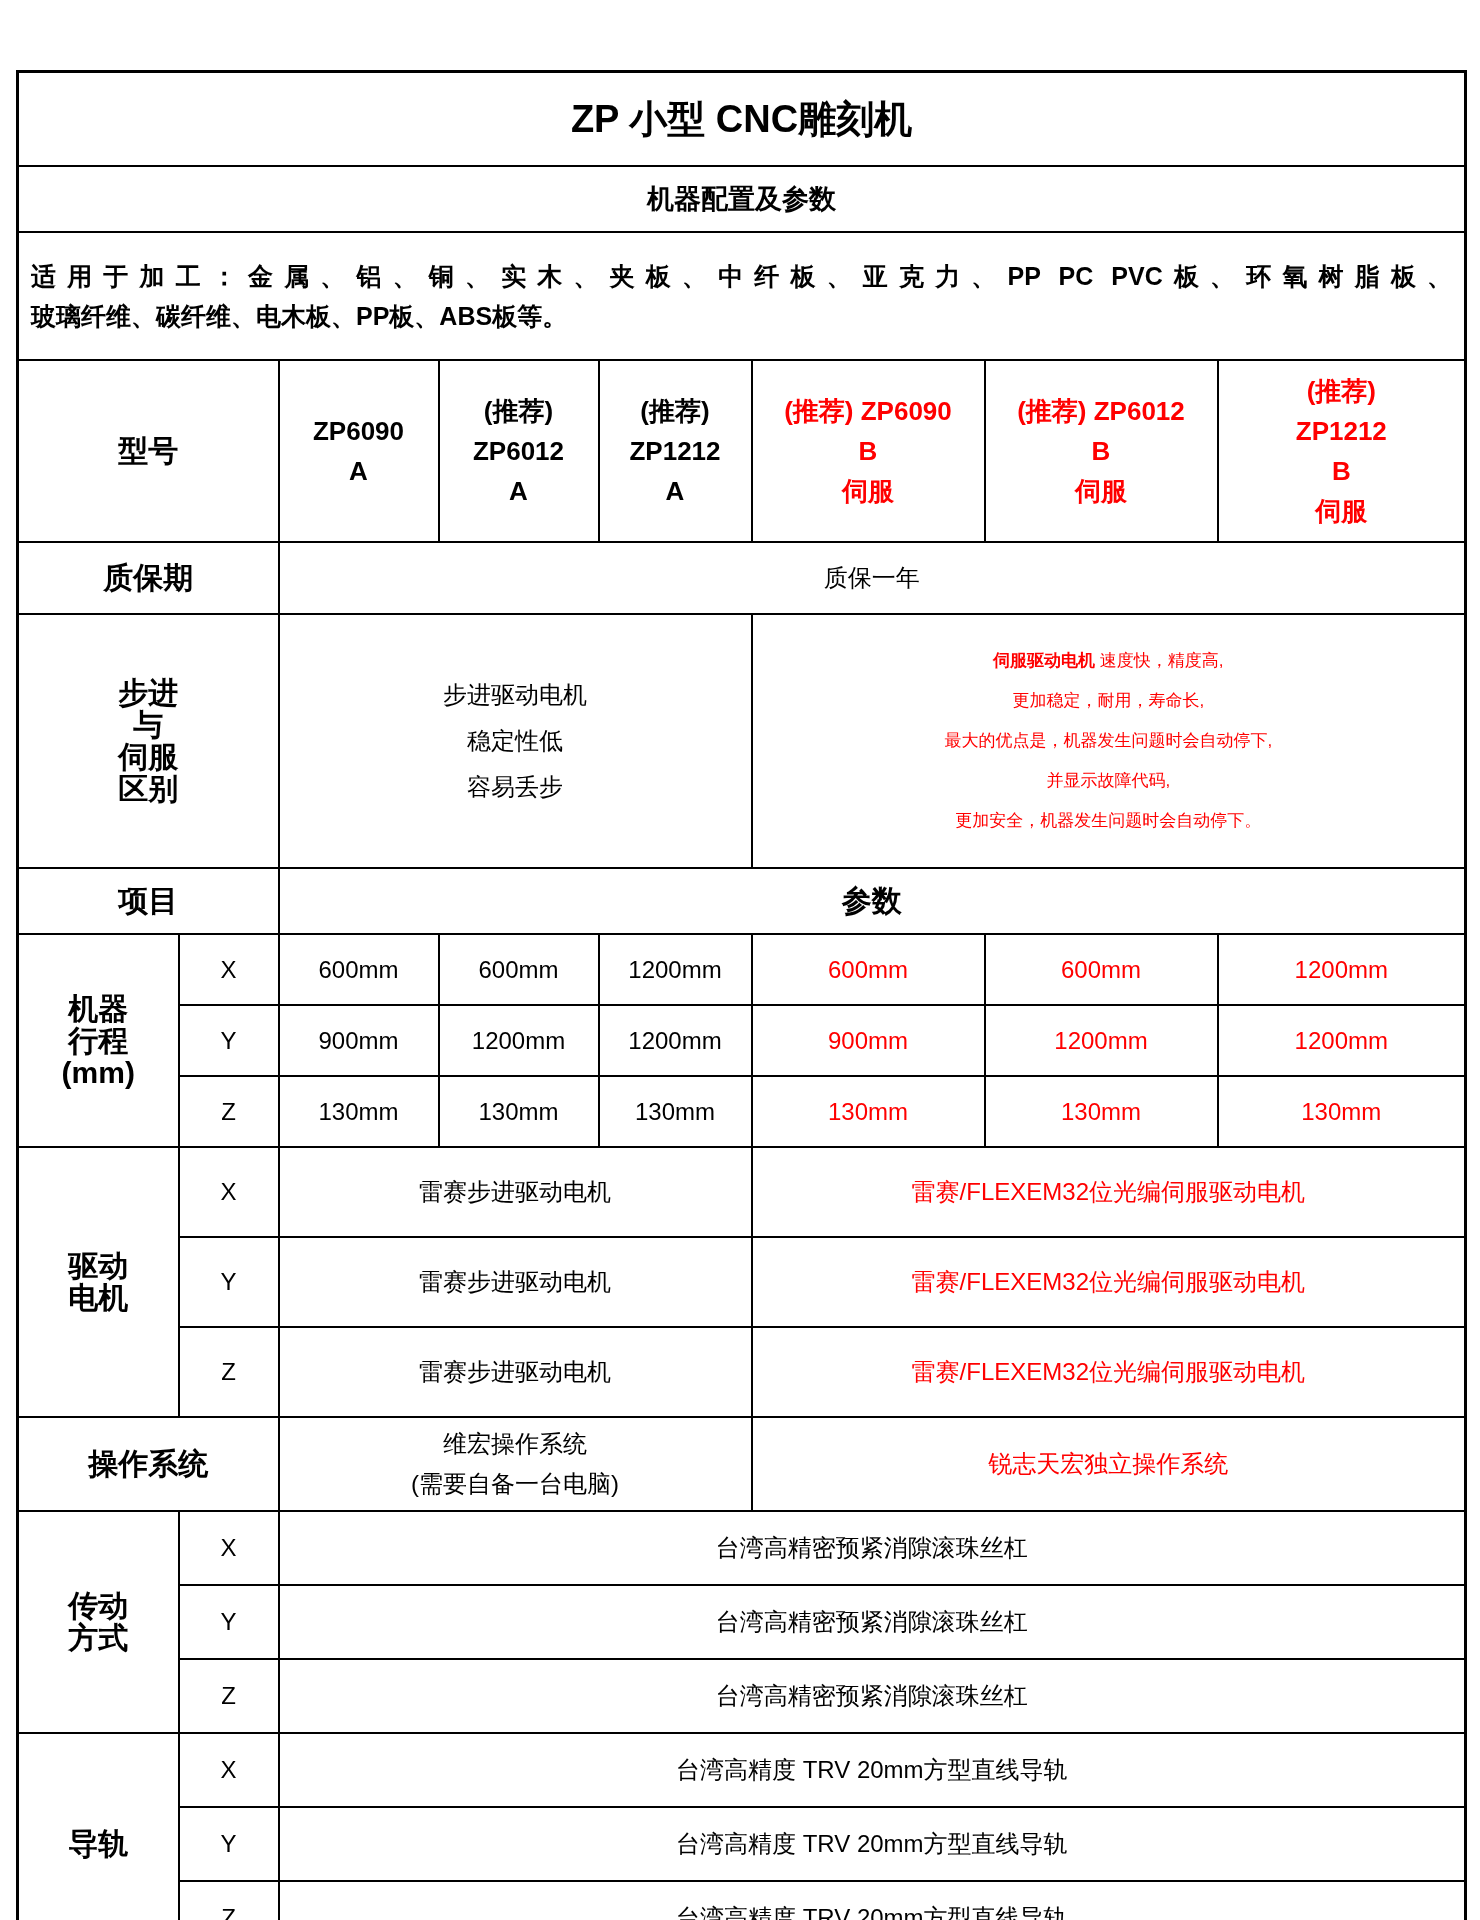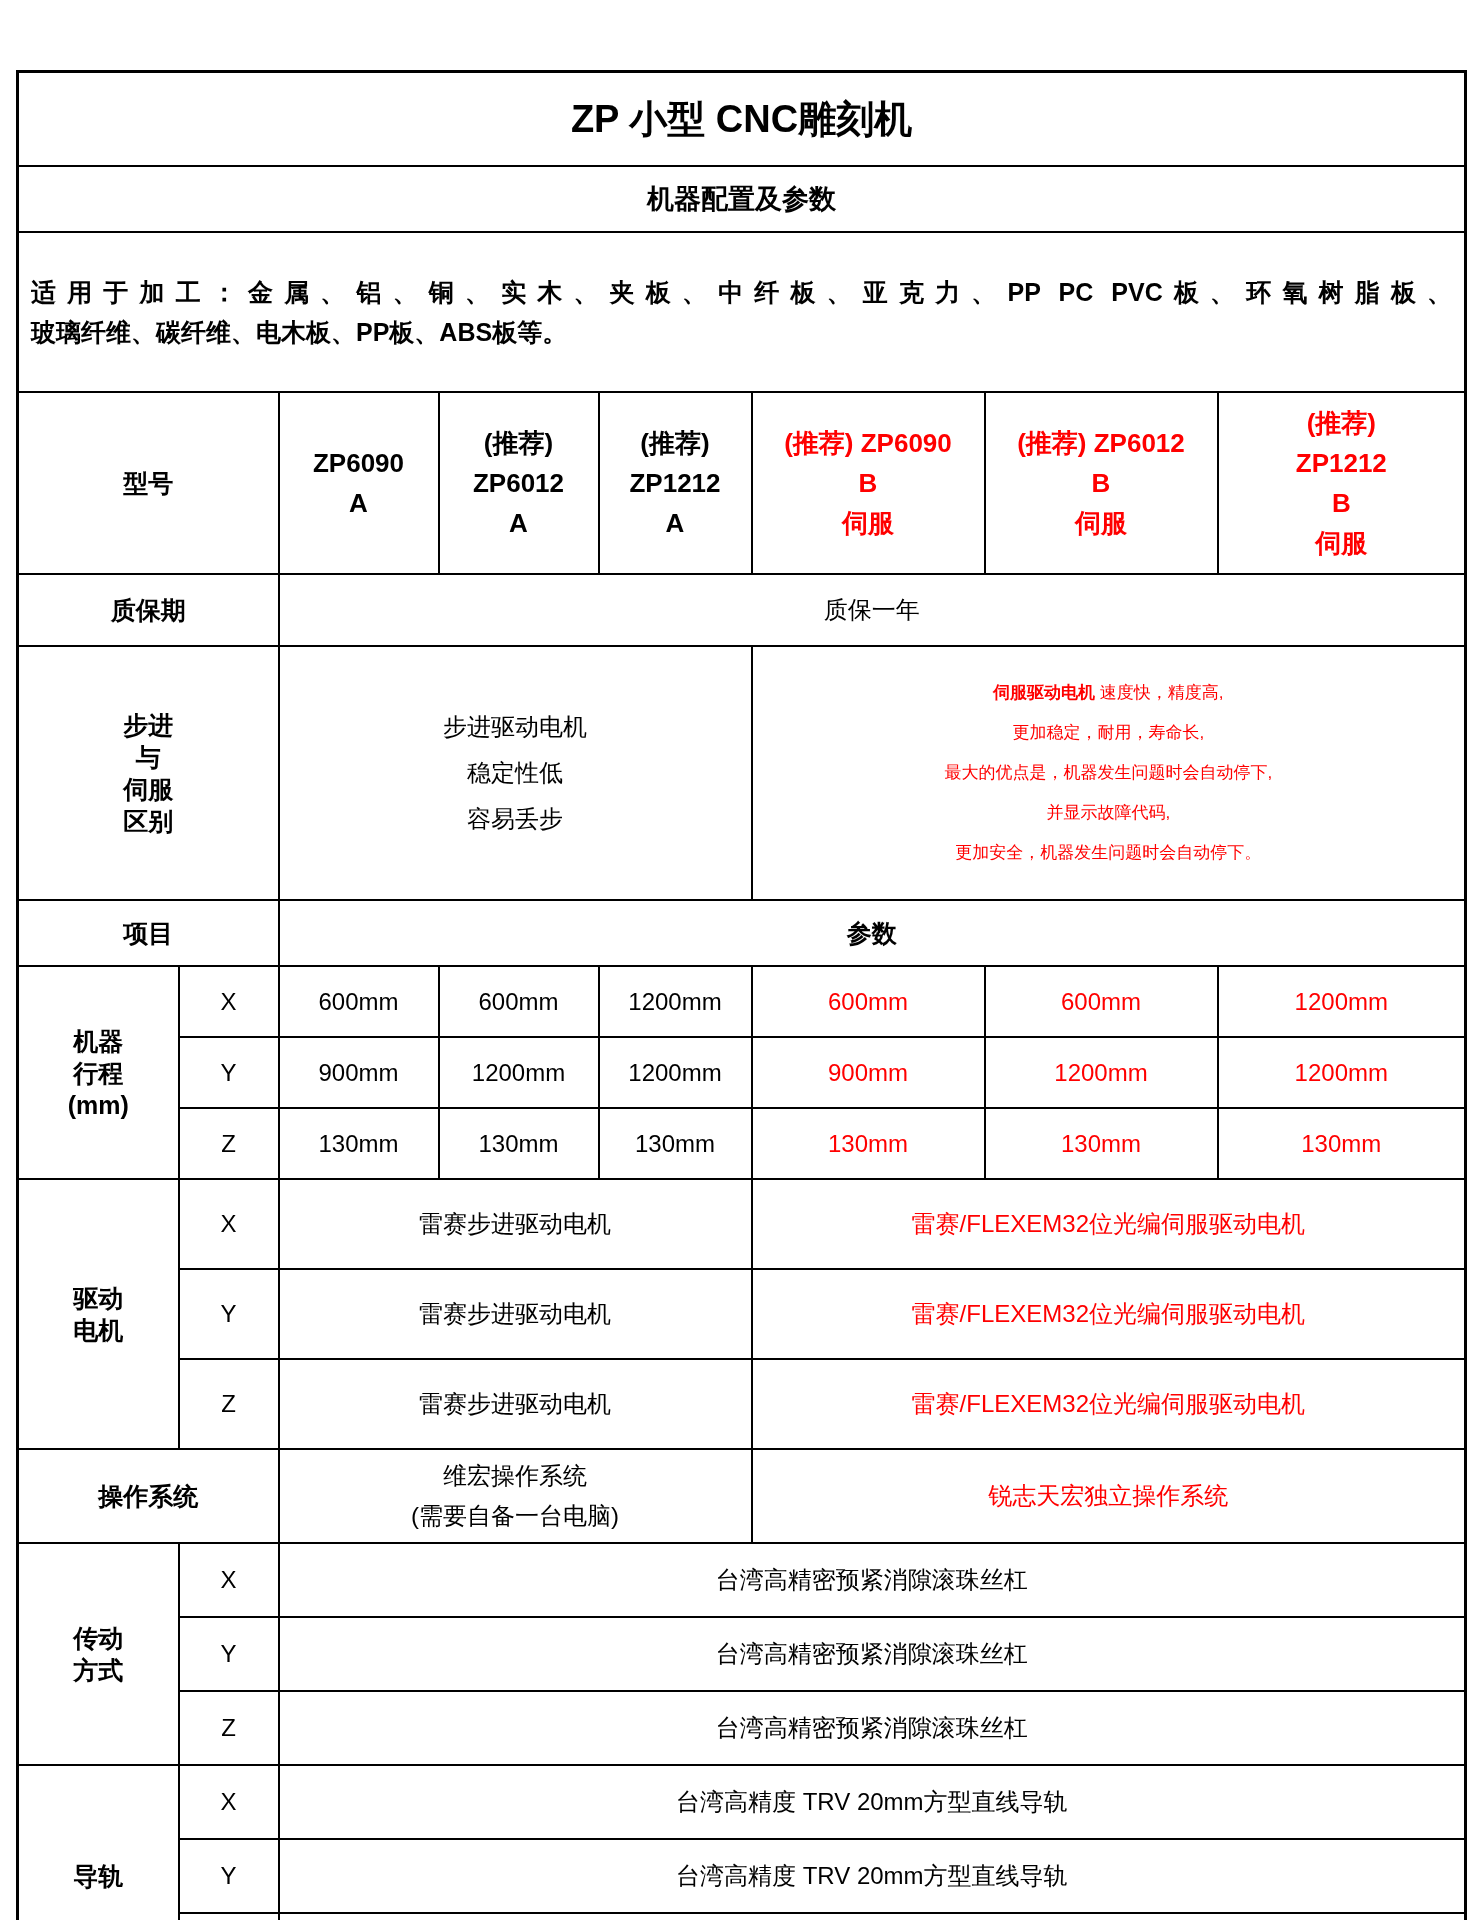--- a/index.html
+++ b/index.html
@@ -17,26 +17,26 @@
   }
   td{
     border:2px solid #000;
     text-align:center;vertical-align:middle;
     padding:0;
     font-size:24px;line-height:34px;
     overflow:hidden;
   }
   .title-cell{font-size:38px;font-weight:700;height:92px;}
   .subtitle-cell{font-size:27px;font-weight:700;height:64px;}
-  .materials-cell{height:114px;text-align:left;padding:22px 12px;font-weight:700;font-size:25px;line-height:40px;}
+  .materials-cell{height:114px;text-align:left;padding:6px 12px;font-weight:700;font-size:25px;line-height:40px;}
   .materials-cell .just{text-align:justify;text-align-last:justify;}
   .bold{font-weight:700;}
   .red{color:#ff0000;}
   .model-cell{font-size:26px;font-weight:700;line-height:40px;height:180px;}
-  .label-cell{font-weight:700;font-size:25px;}
+  .label-cell{font-weight:700;font-size:30px;}
   .h70{height:70px;}
   .h252{height:252px;}
   .h64{height:64px;margin-top:28px;}
   .h69{height:69px;}
   .h88{height:88px;}
   .h92{height:92px;}
   .h72{height:72px;}
   .servo-par{line-height:40px;font-size:17px;}
   .stepper-lines{line-height:46px;font-size:24px;margin-top:12px;}
   .two-line{line-height:40px;margin-top:48px;}

